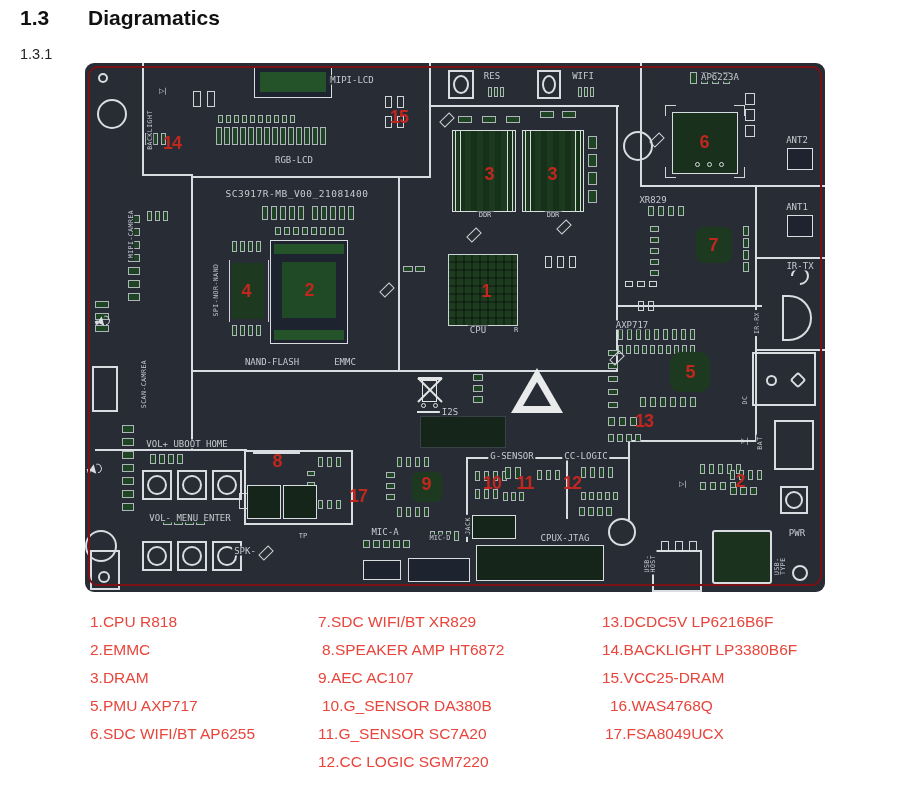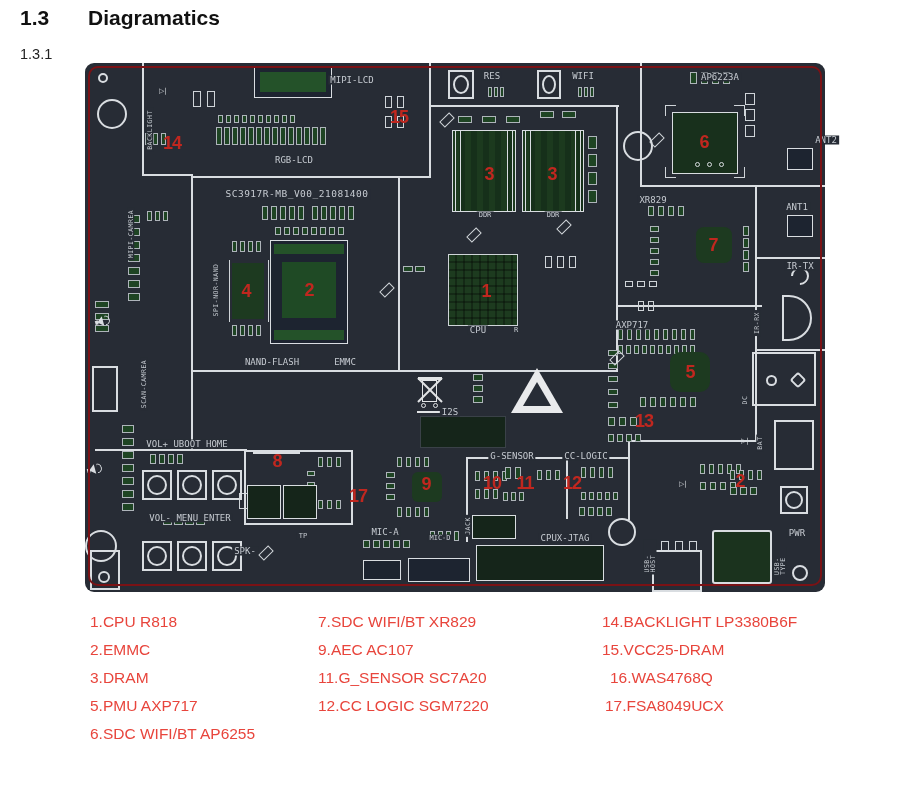--- a/index.html
+++ b/index.html
@@ -492,21 +492,21 @@
     <div class="vlabel" style="left:695px;top:499px">USB-TYPE</div>
 
     <div class="blabel" style="left:267px;top:17px">MIPI-LCD</div>
     <div class="blabel" style="left:209px;top:97px">RGB-LCD</div>
     <div class="blabel ttl" style="left:212px;top:131px">SC3917R-MB_V00_21081400</div>
     <div class="blabel" style="left:187px;top:299px">NAND-FLASH</div>
     <div class="blabel" style="left:260px;top:299px">EMMC</div>
     <div class="blabel" style="left:407px;top:13px">RES</div>
     <div class="blabel" style="left:498px;top:13px">WIFI</div>
     <div class="blabel" style="left:635px;top:14px">AP6223A</div>
-    <div class="blabel" style="left:741px;top:77px">ANT2</div>
+    <div class="blabel" style="left:712px;top:77px">ANT2</div>
     <div class="blabel" style="left:712px;top:144px">ANT1</div>
     <div class="blabel" style="left:568px;top:137px">XR829</div>
     <div class="blabel" style="left:715px;top:203px">IR-TX</div>
     <div class="blabel sm" style="left:400px;top:152px">DDR</div>
     <div class="blabel sm" style="left:468px;top:152px">DDR</div>
     <div class="blabel" style="left:393px;top:267px">CPU</div>
     <div class="blabel sm" style="left:431px;top:267px">R</div>
     <div class="blabel" style="left:547px;top:262px">AXP717</div>
     <div class="blabel" style="left:365px;top:349px">I2S</div>
     <div class="blabel" style="left:102px;top:381px">VOL+ UBOOT HOME</div>
@@ -545,25 +545,28 @@
   <div class="legend">
     <div class="lcol" style="left:90px">
       <div class="litem">1.CPU R818</div>
       <div class="litem">2.EMMC</div>
       <div class="litem">3.DRAM</div>
       <div class="litem">5.PMU AXP717</div>
       <div class="litem">6.SDC WIFI/BT AP6255</div>
     </div>
     <div class="lcol" style="left:318px">
       <div class="litem">7.SDC WIFI/BT XR829</div>
+      <div class="litem" style="padding-left:4px">8.SPEAKER AMP HT6872</div>
       <div class="litem">9.AEC AC107</div>
+      <div class="litem" style="padding-left:4px">10.G_SENSOR DA380B</div>
       <div class="litem">11.G_SENSOR SC7A20</div>
       <div class="litem">12.CC LOGIC SGM7220</div>
     </div>
     <div class="lcol" style="left:602px">
+      <div class="litem">13.DCDC5V LP6216B6F</div>
       <div class="litem">14.BACKLIGHT LP3380B6F</div>
       <div class="litem">15.VCC25-DRAM</div>
       <div class="litem" style="padding-left:8px">16.WAS4768Q</div>
       <div class="litem" style="padding-left:3px">17.FSA8049UCX</div>
     </div>
   </div>
 
 </div>
 
 </body></html>

